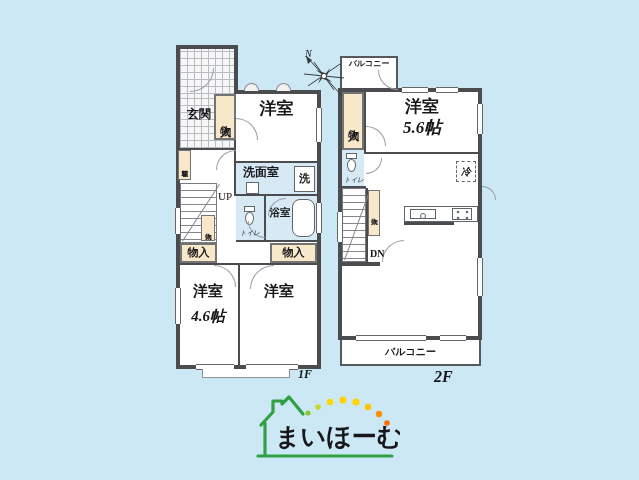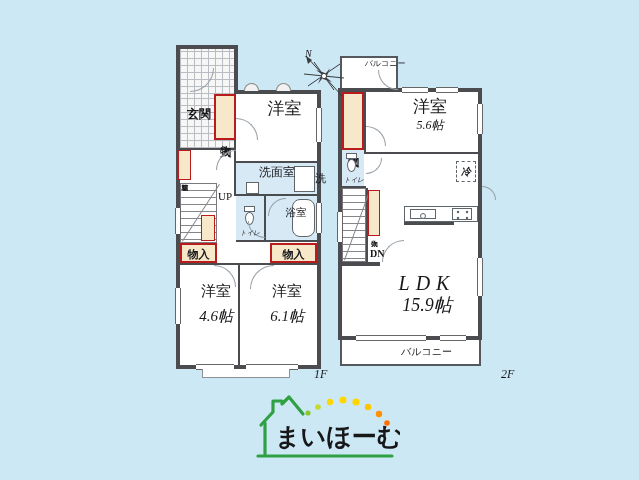--- a/index.html
+++ b/index.html
@@ -5,27 +5,27 @@
   html,body{margin:0;padding:0;}
   body{width:639px;height:480px;position:relative;background:#cde8f5;overflow:hidden;
        font-family:"Liberation Serif",serif;}
   .abs{position:absolute;box-sizing:border-box;}
   .wall{position:absolute;background:#4a4c50;}
   .floor{position:absolute;background:#ffffff;}
   .grid{position:absolute;background-color:#f7f7f7;
         background-image:repeating-linear-gradient(0deg,#b9bcc0 0 1px,transparent 1px 7px),
                          repeating-linear-gradient(90deg,#b9bcc0 0 1px,transparent 1px 7px);}
   .wet{position:absolute;background:#d6e9f4;}
-  .cl{position:absolute;background:#f6e8c9;border:2px solid #b91c1c;box-sizing:border-box;
-      display:flex;align-items:flex-end;justify-content:center;
+  .cl{position:absolute;background:#f6e8c9;border:2px solid #737373;box-sizing:border-box;
+      display:flex;align-items:center;justify-content:center;
       font-weight:bold;color:#17171a;line-height:1.05;}
   .cl.thin{border-width:1px;}
   .lbl{position:absolute;color:#17171a;line-height:1.1;}
   .ctr{text-align:center;}
-  .bold{font-weight:normal;padding-left:16px;}
+  .bold{font-weight:bold;}
   .it{font-style:italic;}
   .vt{writing-mode:vertical-rl;text-orientation:upright;letter-spacing:1px;}
   .winh{position:absolute;height:6px;background:#fff;border-top:1px solid #666;border-bottom:1px solid #666;box-sizing:border-box;}
   .winv{position:absolute;width:6px;background:#fff;border-left:1px solid #666;border-right:1px solid #666;box-sizing:border-box;}
   .bump{position:absolute;width:15px;height:8px;background:#f2f2f2;border:1px solid #8a8a8a;border-bottom:none;border-radius:8px 8px 0 0;box-sizing:border-box;}
   .arc{position:absolute;box-sizing:border-box;border:0 solid #98a0a6;}
   .arc-tl{border-width:1px 0 0 1px;border-radius:100% 0 0 0;}
   .arc-tr{border-width:1px 1px 0 0;border-radius:0 100% 0 0;}
   .arc-bl{border-width:0 0 1px 1px;border-radius:0 0 0 100%;}
   .arc-br{border-width:0 1px 1px 0;border-radius:0 0 100% 0;}
@@ -121,21 +121,20 @@
   <div class="lbl bold ctr" style="left:294px;top:172px;width:21px;font-size:11px;">洗</div>
   <div class="lbl" style="left:218px;top:190px;font-size:11px;">UP</div>
   <div class="lbl it" style="left:240px;top:229px;font-size:6.5px;">トイレ</div>
   <div class="lbl bold ctr" style="left:266px;top:207px;width:28px;font-size:10.5px;">浴室</div>
   <div class="lbl ctr" style="left:178px;top:283px;width:60px;">
     <div class="bold" style="font-size:15px;">洋室</div>
     <div class="bold it" style="font-size:15px;margin-top:8px;">4.6帖</div>
   </div>
   <div class="lbl ctr" style="left:240px;top:283px;width:78px;">
     <div class="bold" style="font-size:15px;">洋室</div>
-    <div class="bold it" style="font-size:15px;margin-top:8px;">6.1帖</div>
   </div>
   <div class="lbl bold it" style="left:298px;top:368px;font-size:12px;">1F</div>
 </div>
 
 <div class="abs" style="left:0;top:0;width:639px;height:480px;">
 
   <div class="balc" style="left:340px;top:56px;width:58px;height:36px;"></div>
   <div class="balc" style="left:340px;top:338px;width:141px;height:28px;"></div>
 
   <div class="floor" style="left:342px;top:92px;width:136px;height:244px;"></div>
@@ -186,31 +185,27 @@
 
   <div class="arc arc-bl" style="left:378px;top:70px;width:20px;height:20px;"></div>
   <div class="arc arc-tr" style="left:366px;top:126px;width:20px;height:20px;"></div>
   <div class="arc arc-br" style="left:366px;top:158px;width:16px;height:16px;"></div>
   <div class="arc arc-tl" style="left:382px;top:240px;width:22px;height:22px;"></div>
   <div class="arc arc-tr" style="left:482px;top:186px;width:14px;height:14px;"></div>
 
   <div class="lbl ctr bold" style="left:340px;top:60px;width:58px;font-size:8px;">バルコニー</div>
   <div class="lbl ctr" style="left:366px;top:98px;width:112px;">
     <div class="bold" style="font-size:17px;">洋室</div>
-    <div class="bold it" style="font-size:12px;margin-top:2px;">5.6帖</div>
+    <div class="bold it" style="font-size:17px;margin-top:2px;">5.6帖</div>
   </div>
   <div class="lbl it" style="left:344px;top:176px;font-size:6.5px;">トイレ</div>
   <div class="lbl it ctr" style="left:456px;top:166px;width:20px;font-size:10px;font-weight:bold;">冷</div>
   <div class="lbl" style="left:370px;top:248px;font-size:10px;font-weight:bold;">DN</div>
-  <div class="lbl ctr" style="left:360px;top:272px;width:118px;">
-    <div class="bold" style="font-size:20px;letter-spacing:6px;font-style:italic;">LDK</div>
-    <div class="bold it" style="font-size:18px;margin-top:2px;">15.9帖</div>
-  </div>
   <div class="lbl ctr bold" style="left:340px;top:346px;width:141px;font-size:10px;">バルコニー</div>
-  <div class="lbl bold it" style="left:485px;top:368px;font-size:12px;">2F</div>
+  <div class="lbl bold it" style="left:434px;top:368px;font-size:16px;">2F</div>
 </div>
 
 <svg style="position:absolute;left:296px;top:48px;" width="54" height="54" viewBox="0 0 54 54">
   <g stroke="#3a3a3e" stroke-width="1" fill="none">
     <line x1="46" y1="48" x2="10" y2="8"></line>
     <line x1="12" y1="38" x2="44" y2="16"></line>
     <line x1="18" y1="14" x2="38" y2="42"></line>
     <line x1="8" y1="26" x2="48" y2="30"></line>
   </g>
   <polygon points="10,8 16,12 12,16" fill="#3a3a3e"></polygon>

